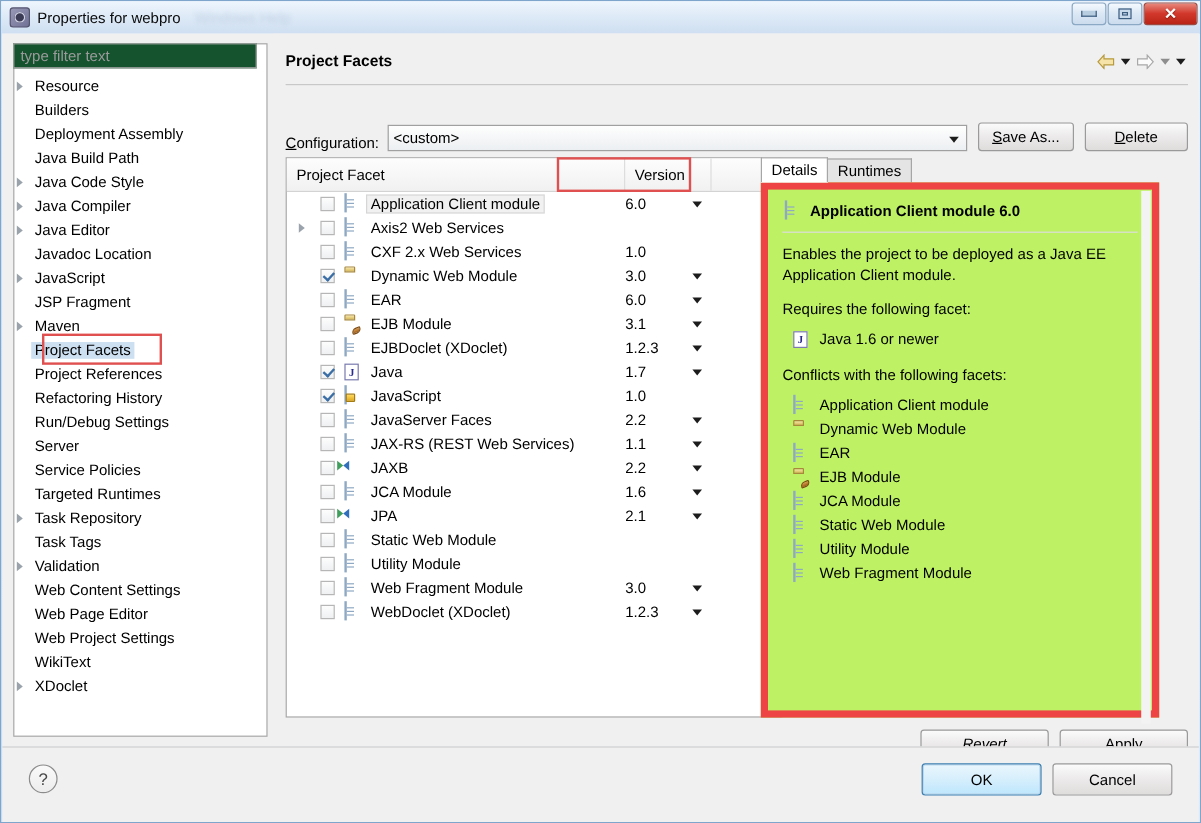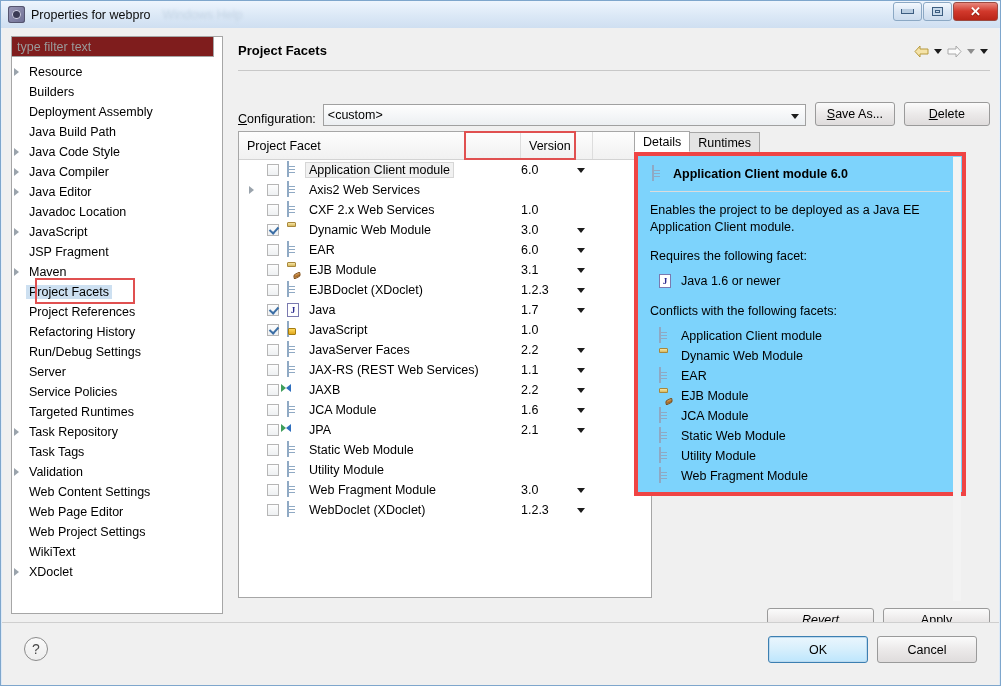--- a/index.html
+++ b/index.html
@@ -63,21 +63,21 @@
     background:#f0f0f0;
   }
 
   
   .leftpane{
     position:absolute;left:9px;top:8px;width:212px;height:578px;
     background:#fff;border:1px solid #a6a6a6;box-sizing:border-box;
   }
   .filterbox{
     position:absolute;left:9px;top:8px;width:203px;height:21px;
-    border:1px solid #a6a6a6;background:#7f1d1d;box-sizing:border-box;
+    border:1px solid #a6a6a6;background:#14532d;box-sizing:border-box;
     padding:2px 5px;font-size:12.5px;color:#9a9a9a;
     display:flex;align-items:center;
   }
   .tree{
     position:absolute;left:10px;top:34px;width:200px;
     height:540px;overflow:hidden;
   }
   .titem{
     height:20px;display:flex;align-items:center;
     padding-left:14px;position:relative;font-size:12.5px;white-space:nowrap;
@@ -236,22 +236,22 @@
   }
   .tabs{display:flex;height:21px;align-items:flex-end;}
   .tab{
     height:20px;padding:0 8px;box-sizing:border-box;
     display:flex;align-items:center;font-size:12.5px;
     border:1px solid #a6a6a6;border-bottom:none;background:#e4e4e4;
     margin-right:-1px;
   }
   .tab.active{background:#fff;height:21px;border-bottom:1px solid #fff;position:relative;z-index:2;}
   .dpanel{
-    height:344px;box-sizing:border-box;
-    background:#7dd3fc;border:4px solid #ef4444;
+    height:446px;box-sizing:border-box;
+    background:#bef264;border:6px solid #ef4444;
     padding:10px 12px;position:relative;
   }
   .dtitle{display:flex;align-items:center;font-size:12.5px;font-weight:bold;}
   .dtitle .ficon{margin-right:7px;}
   .dhr{height:1px;background:#dcdcdc;margin:9px 0 10px;}
   .dpara{font-size:12.5px;line-height:17px;margin-bottom:13px;}
   .dsub{font-size:12.5px;margin-bottom:8px;}
   .ditem{display:flex;align-items:center;height:20px;font-size:12.5px;}
   .ditem .ficon{margin-left:7px;margin-right:8px;}
   .dscroll{

